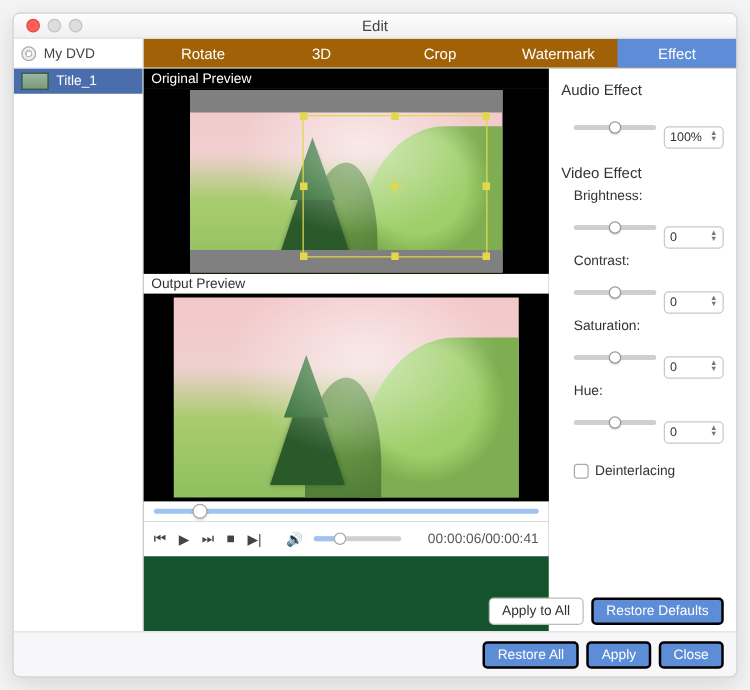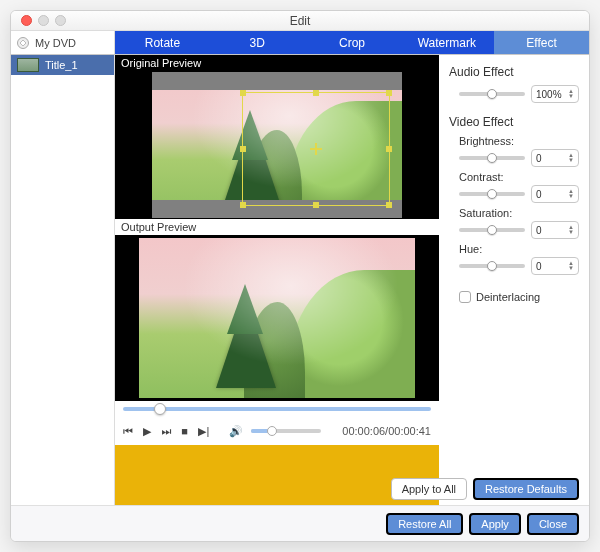--- a/index.html
+++ b/index.html
@@ -7,29 +7,29 @@
   .window { background: #fff; border: 1px solid #d0d0d0; border-radius: 6px; margin: 10px; width: 580px; height: 532px; box-shadow: 0 6px 20px rgba(0,0,0,0.12); display: flex; flex-direction: column; overflow: hidden; }
   .titlebar { height: 20px; background: linear-gradient(#fdfdfd,#f0f0f0); border-bottom: 1px solid #dcdcdc; display: flex; align-items: center; position: relative; }
   .traffic { display: flex; gap: 6px; padding-left: 10px; }
   .tl { width: 11px; height: 11px; border-radius: 50%; }
   .tl.red { background: #ff5f57; border: 0.5px solid #e24a41; }
   .tl.grey { background: #ddd; border: 0.5px solid #c4c4c4; }
   .title { position: absolute; left: 0; right: 0; text-align: center; font-size: 12px; color: #444; }
   .top-row { display: flex; height: 24px; border-bottom: 1px solid #c8c8c8; }
   .sidebar-head { width: 104px; display: flex; align-items: center; gap: 6px; padding-left: 6px; background: #fff; border-right: 1px solid #dcdcdc; font-size: 11px; color: #444; }
   .disc-icon { width: 12px; height: 12px; border-radius: 50%; background: radial-gradient(circle at 50% 50%, #fff 0 25%, #bbb 26% 40%, #eee 41% 100%); border: 1px solid #aaa; }
-  .tabs { flex: 1; display: flex; background: #1d4ed8; }
+  .tabs { flex: 1; display: flex; background: #a16207; }
   .tab { flex: 1; display: flex; align-items: center; justify-content: center; color: #fff; font-size: 12px; cursor: pointer; }
   .tab.active { background: #5d8dd6; }
   .body { display: flex; flex: 1; min-height: 0; }
   .sidebar { width: 104px; border-right: 1px solid #dcdcdc; background: #fff; }
   .side-item { background: #4a6eac; color: #fff; font-size: 11px; padding: 3px 6px; display: flex; align-items: center; gap: 6px; }
   .thumb { width: 22px; height: 14px; background: linear-gradient(#9eb5a0,#7a9a7a); border: 1px solid #3a5a3a; }
   .main { flex: 1; display: flex; min-width: 0; }
-  .previews { flex: 1; display: flex; flex-direction: column; background: #eab308; min-width: 0; }
+  .previews { flex: 1; display: flex; flex-direction: column; background: #14532d; min-width: 0; }
   .pv-label { font-size: 11px; color: #fff; background: #000; padding: 2px 6px; }
   .pv-label.light { background: #fff; color: #333; }
   .pv-box { background: #000; display: flex; align-items: center; justify-content: center; position: relative; }
   .pv-box.orig { height: 148px; }
   .pv-box.out { height: 166px; }
   .frame { position: relative; }
   .frame.orig { width: 250px; height: 146px; }
   .frame.out { width: 276px; height: 160px; }
   .letterbox { position: absolute; left: 0; right: 0; background: #808080; height: 18px; }
   .letterbox.top { top: 0; }
@@ -59,21 +59,21 @@
   .vol-track { width: 70px; height: 4px; background: #d0d0d0; border-radius: 2px; position: relative; }
   .vol-fill { position: absolute; left: 0; top: 0; bottom: 0; width: 30%; background: #9fc2ee; border-radius: 2px; }
   .vol-thumb { position: absolute; left: 30%; top: 50%; width: 10px; height: 10px; background: #fff; border: 1px solid #aaa; border-radius: 50%; transform: translate(-50%,-50%); }
   .time { margin-left: auto; }
   .panel { width: 150px; padding: 8px 10px; font-size: 11px; color: #333; display: flex; flex-direction: column; gap: 4px; }
   .sec-title { font-size: 12px; color: #333; margin-top: 2px; margin-bottom: 2px; font-weight: 500; }
   .row { display: flex; flex-direction: column; gap: 2px; }
   .slider-row { display: flex; align-items: center; gap: 6px; padding-left: 10px; }
   .slider { flex: 1; height: 4px; background: #cfcfcf; border-radius: 2px; position: relative; }
   .slider .th { position: absolute; top: 50%; width: 10px; height: 10px; border-radius: 50%; background: #fff; border: 1px solid #999; transform: translate(-50%,-50%); box-shadow: 0 1px 1px rgba(0,0,0,0.15); }
-  .spin { width: 48px; height: 18px; border: 1px solid #c8c8c8; border-radius: 4px; display: flex; align-items: center; justify-content: space-between; padding: 0 4px; font-size: 10px; background: #fff; }
+  .spin { width: 48px; height: 18px; border: 1px solid #c8c8c8; border-radius: 4px; display: flex; align-items: center; justify-content: space-between; padding: 0 4px; font-size: 10px; background: #fff; margin-top: 16px; }
   .spin .arrows { display: flex; flex-direction: column; font-size: 6px; line-height: 5px; color: #777; cursor: pointer; }
   .chk-row { display: flex; align-items: center; gap: 5px; padding-left: 10px; margin-top: 12px; }
   .chk { width: 12px; height: 12px; border: 1px solid #aaa; border-radius: 3px; background: #fff; }
   .footer { height: 36px; border-top: 1px solid #e0e0e0; background: #f7f7f9; display: flex; align-items: center; justify-content: flex-end; gap: 6px; padding: 0 10px; position: relative; }
   .footer-upper { position: absolute; right: 10px; top: -28px; display: flex; gap: 6px; }
   .btn { font-size: 11px; height: 22px; padding: 0 10px; border-radius: 4px; display: inline-flex; align-items: center; justify-content: center; cursor: pointer; }
   .btn.light { background: #fff; border: 1px solid #bcbcbc; color: #333; }
   .btn.primary { background: #5d8dd6; color: #fff; border: 2px solid #000000; }
   .label { font-size: 11px; color: #333; }
 </style>

